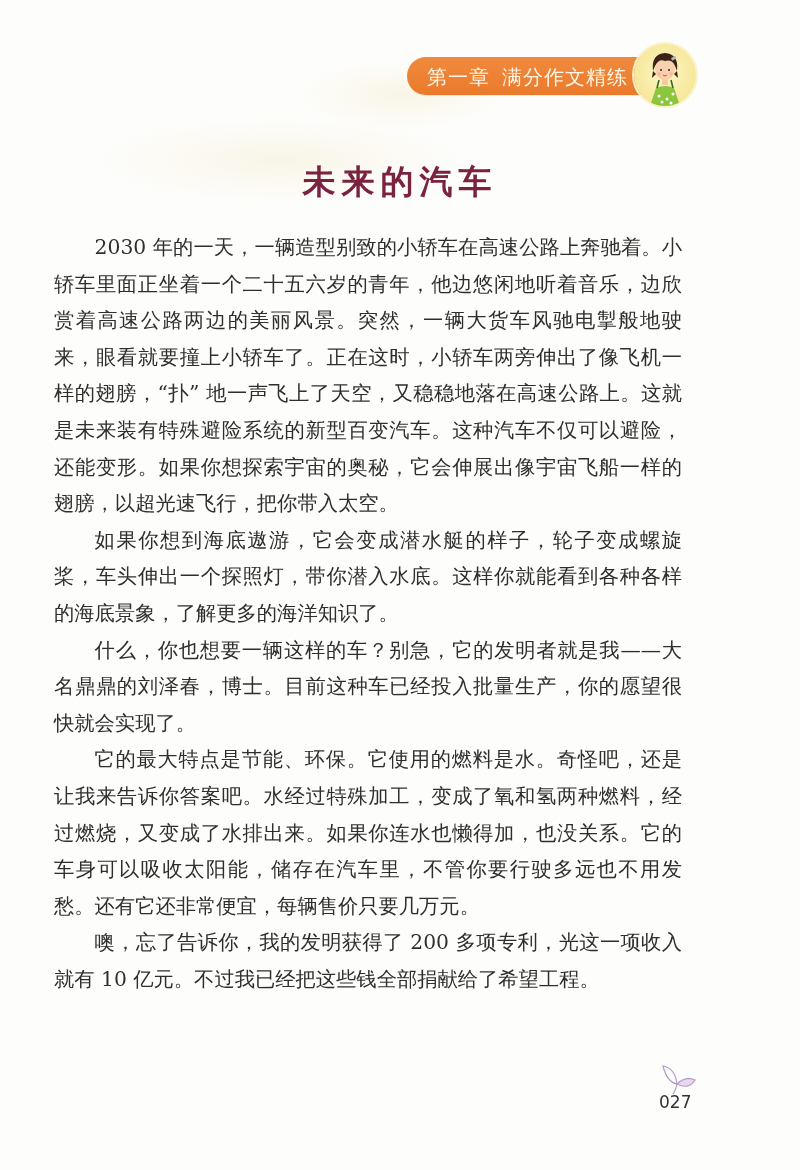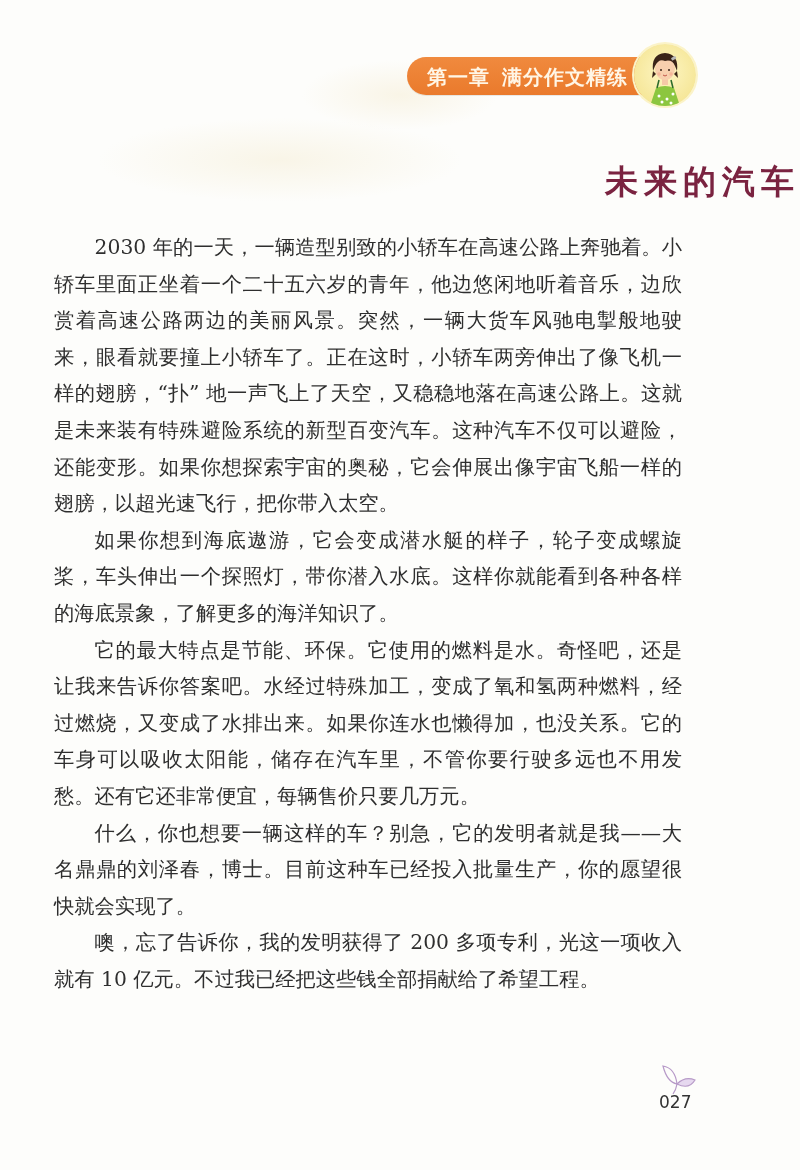--- a/index.html
+++ b/index.html
@@ -32,21 +32,21 @@
       background: linear-gradient(#f08a3e, #ea7a2c);
       border-radius: 19px 0 0 19px;
       box-shadow: 0 1px 0 rgba(0,0,0,0.08);
     }
     .chapter-label {
       position: absolute;
       left: 20px;
       top: 7px;
       font-family: "DejaVu Sans", "Liberation Sans", sans-serif;
       font-size: 20px;
-      font-weight: bold;
+      font-weight: normal;
       color: #fff6e6;
       letter-spacing: 1px;
       white-space: nowrap;
     }
     .chapter-label .gap { display: inline-block; width: 12px; }
     .avatar {
       position: absolute;
       left: 634px;
       top: 44px;
       width: 62px;
@@ -54,21 +54,21 @@
       border-radius: 50%;
       background: radial-gradient(circle at 50% 45%, #fdf6c4, #f6e79a 70%, #efe08a);
       overflow: hidden;
       box-shadow: 0 0 0 2px #fbf3c8;
     }
     .doc-title {
       position: absolute;
       left: 0;
       width: 800px;
       top: 160px;
-      text-align: right;
+      text-align: center;
       font-family: "DejaVu Sans", "Liberation Sans", sans-serif;
       font-size: 33px;
       font-weight: bold;
       color: #7a2340;
       letter-spacing: 6px;
     }
     .essay {
       position: absolute;
       left: 54px;
       top: 229px;
@@ -139,22 +139,22 @@
     <circle cx="37" cy="30" r="1.8" fill="#f3a58a" opacity="0.6"></circle>
     <path d="M29 31 Q31 33 33 31" stroke="#c0564a" stroke-width="1" fill="none"></path>
   </svg>
 </div>
 
 <div class="doc-title">未来的汽车</div>
 
 <div class="essay">
   <p>2030 年的一天，一辆造型别致的小轿车在高速公路上奔驰着。小轿车里面正坐着一个二十五六岁的青年，他边悠闲地听着音乐，边欣赏着高速公路两边的美丽风景。突然，一辆大货车风驰电掣般地驶来，眼看就要撞上小轿车了。正在这时，小轿车两旁伸出了像飞机一样的翅膀，“扑” 地一声飞上了天空，又稳稳地落在高速公路上。这就是未来装有特殊避险系统的新型百变汽车。这种汽车不仅可以避险，还能变形。如果你想探索宇宙的奥秘，它会伸展出像宇宙飞船一样的翅膀，以超光速飞行，把你带入太空。</p>
   <p>如果你想到海底遨游，它会变成潜水艇的样子，轮子变成螺旋桨，车头伸出一个探照灯，带你潜入水底。这样你就能看到各种各样的海底景象，了解更多的海洋知识了。</p>
+  <p>什么，你也想要一辆这样的车？别急，它的发明者就是我——大名鼎鼎的刘泽春，博士。目前这种车已经投入批量生产，你的愿望很快就会实现了。</p>
   <p>它的最大特点是节能、环保。它使用的燃料是水。奇怪吧，还是让我来告诉你答案吧。水经过特殊加工，变成了氧和氢两种燃料，经过燃烧，又变成了水排出来。如果你连水也懒得加，也没关系。它的车身可以吸收太阳能，储存在汽车里，不管你要行驶多远也不用发愁。还有它还非常便宜，每辆售价只要几万元。</p>
-  <p>什么，你也想要一辆这样的车？别急，它的发明者就是我——大名鼎鼎的刘泽春，博士。目前这种车已经投入批量生产，你的愿望很快就会实现了。</p>
   <p>噢，忘了告诉你，我的发明获得了 200 多项专利，光这一项收入就有 10 亿元。不过我已经把这些钱全部捐献给了希望工程。</p>
 </div>
 
 <svg class="leaf-ornament" viewBox="0 0 44 36">
   <path d="M8 4 Q20 6 22 22 Q12 20 8 4 Z" fill="none" stroke="#b79ac8" stroke-width="1.2"></path>
   <path d="M22 22 Q30 14 40 18 Q34 28 22 22 Z" fill="#e6d8ef" stroke="#b79ac8" stroke-width="1.2"></path>
   <path d="M22 22 Q21 28 18 32" fill="none" stroke="#b79ac8" stroke-width="1.2"></path>
 </svg>
 
 <div class="page-number">027</div>

